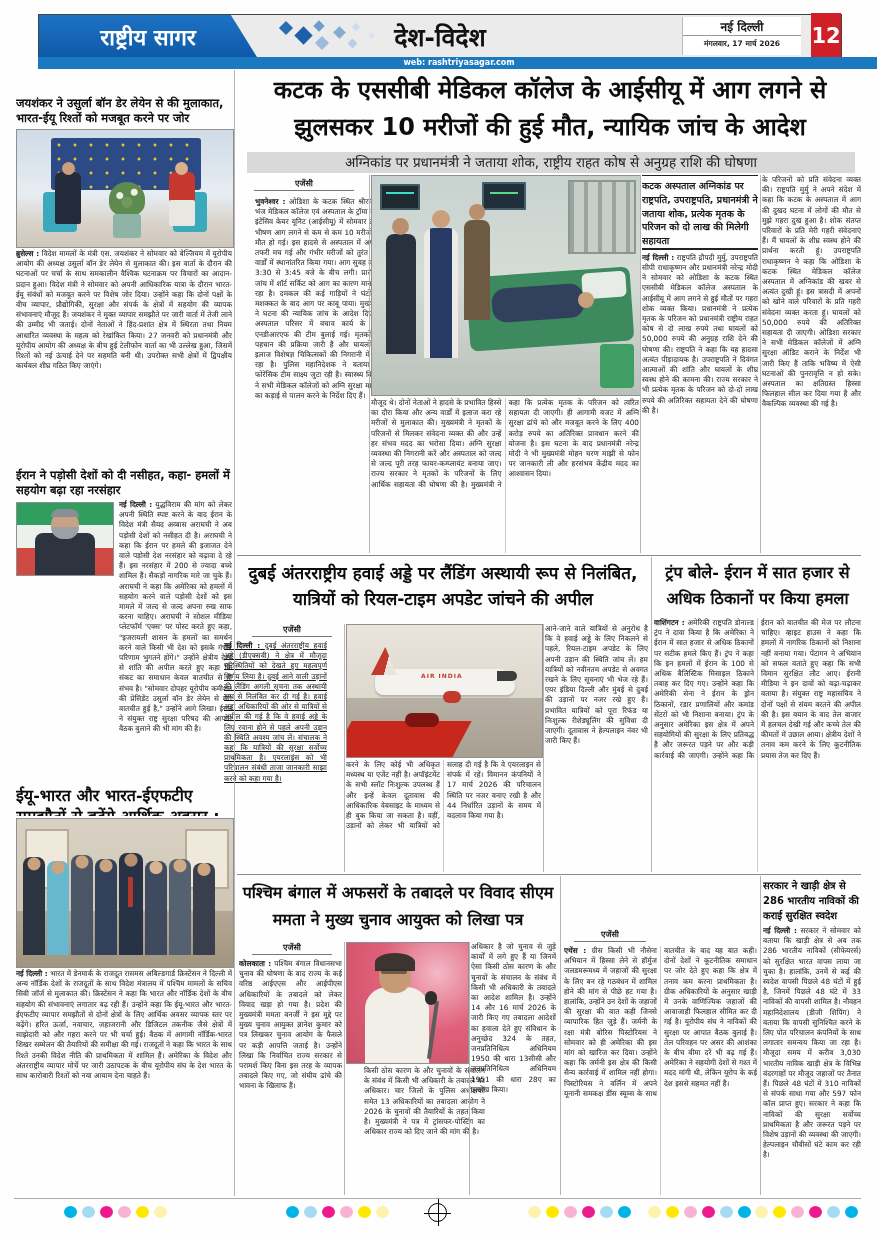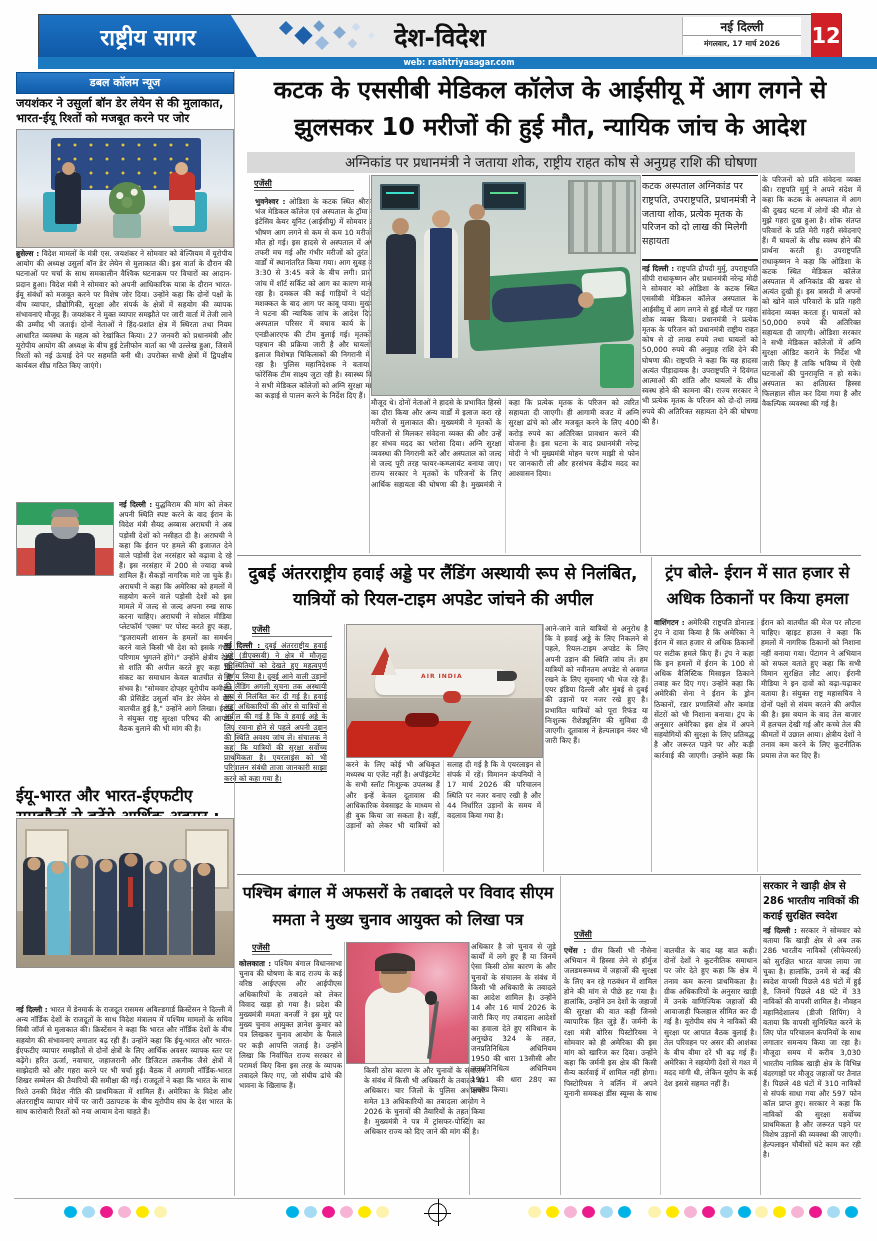--- a/index.html
+++ b/index.html
@@ -20,34 +20,34 @@
   .cityblock .date{font-size:7.5px;font-weight:bold;padding-top:2px;color:#222;}
   .pagenum{position:absolute;right:0;top:-2px;width:30px;height:46px;background:#d01f26;color:#fff;font-weight:bold;
            font-size:21px;display:flex;align-items:center;justify-content:center;}
   .webstrip{position:absolute;left:38px;top:57px;width:852px;height:12px;background:#1b79c0;color:#fff;
             font-size:8px;font-weight:bold;text-align:center;line-height:12px;padding-right:0;}
   .webstrip span{padding-right:10px;}
   
   .body-txt{font-size:7.3px;line-height:1.4;text-align:justify;overflow:hidden;color:#141414;}
   .body-txt b{font-weight:bold;}
   .hl{font-weight:bold;color:#0d0d0d;overflow:hidden;}
-  .byline{font-size:8px;font-weight:bold;text-align:left;border-bottom:1px solid #777;padding-bottom:2px;overflow:hidden;text-decoration:underline;}
+  .byline{font-size:8px;font-weight:bold;text-align:center;border-bottom:1px solid #777;padding-bottom:2px;overflow:hidden;}
   .abs{position:absolute;}
   .vrule{position:absolute;width:1px;background:#b5b5b5;}
   .hrule{position:absolute;height:1px;background:#8a8a8a;}
   .photo{position:absolute;border:1px solid #8f8f8f;overflow:hidden;}
   
   .kicker{position:absolute;left:16px;top:72px;width:216px;height:20px;background:linear-gradient(180deg,#2a7ccb,#0f5caa);
           color:#fff;font-weight:bold;font-size:11px;text-align:center;line-height:20px;border:1px solid #0b4f93;}
   
   .lead-hl{left:239px;top:72px;width:622px;height:78px;font-size:24px;line-height:1.55;text-align:center;}
   .lead-sub{left:247px;top:152px;width:608px;height:21px;background:#d9d9d9;font-size:13.5px;text-align:center;
             line-height:21px;color:#222;font-weight:500;overflow:hidden;}
-  .boxhead{font-size:9.5px;font-weight:normal;line-height:1.45;border-top:1px solid #222;border-bottom:2px solid #222;
-           padding:3px 0 11px 0;overflow:hidden;}
+  .boxhead{font-size:9.5px;font-weight:bold;line-height:1.45;border-top:1px solid #222;border-bottom:2px solid #222;
+           padding:3px 0 0 0;overflow:hidden;}
   .two-col{column-count:2;column-gap:7px;column-rule:1px solid #c9c9c9;}
   
   .dotgroup{position:absolute;top:1206px;height:14px;display:flex;gap:5px;}
   .dot{display:inline-block;width:13px;height:12px;border-radius:50%;}
   .crosshair{position:absolute;left:428px;top:1203px;width:17px;height:17px;border:1.5px solid #000;border-radius:50%;}
   .crosshair:before{content:"";position:absolute;left:50%;top:-5px;width:1px;height:27px;background:#000;}
   .crosshair:after{content:"";position:absolute;top:50%;left:-5px;height:1px;width:27px;background:#000;}
   
   .ph-el{position:absolute;}
 </style>
@@ -72,21 +72,20 @@
     <div class="cityblock">
       <div class="city">नई दिल्ली</div>
       <div class="date">मंगलवार, 17 मार्च 2026</div>
     </div>
     <div class="pagenum">12</div>
   </div>
   <div class="webstrip">
     <span>web: rashtriyasagar.com</span>
   </div>
 
-  <div class="kicker">डबल कॉलम न्यूज</div>
 
   <div class="abs hl" style="left:16px;top:96px;width:216px;height:30px;font-size:11.5px;line-height:1.3;">जयशंकर ने उसुर्ला बॉन डेर लेयेन से की मुलाकात, भारत-ईयू रिश्तों को मजबूत करने पर जोर</div>
 
   <div class="photo" style="left:16px;top:129px;width:216px;height:117px;background:linear-gradient(180deg,#cfdbe6 0%,#e7edf2 55%,#d8d2c9 80%,#cfc7bc 100%);">
     <div class="ph-el" style="left:34px;top:8px;width:150px;height:52px;background:#2c4a85;border-radius:3px;background-image:radial-gradient(circle,#e8c437 1.2px,transparent 1.8px);background-size:16px 14px;"></div>
     <div class="ph-el" style="left:26px;top:62px;width:34px;height:40px;background:#3aa9bc;border-radius:4px;"></div>
     <div class="ph-el" style="left:156px;top:62px;width:34px;height:40px;background:#3aa9bc;border-radius:4px;"></div>
     <div class="ph-el" style="left:38px;top:42px;width:26px;height:52px;background:#232b3a;border-radius:6px 6px 2px 2px;"></div>
     <div class="ph-el" style="left:45px;top:32px;width:13px;height:13px;background:#caa07c;border-radius:50%;"></div>
     <div class="ph-el" style="left:152px;top:42px;width:26px;height:30px;background:#c5372f;border-radius:6px 6px 2px 2px;"></div>
@@ -94,20 +93,21 @@
     <div class="ph-el" style="left:158px;top:32px;width:13px;height:13px;background:#d9b18c;border-radius:50%;"></div>
     <div class="ph-el" style="left:92px;top:52px;width:36px;height:34px;background:radial-gradient(circle at 30% 40%,#e9f0e2 3px,transparent 4px),radial-gradient(circle at 70% 30%,#f3efe3 3px,transparent 4px),radial-gradient(circle at 50% 60%,#6f9a5c 5px,transparent 6px),#5d8a4f;border-radius:50% 50% 40% 40%;"></div>
     <div class="ph-el" style="left:96px;top:84px;width:28px;height:24px;background:#8fb3a6;border-radius:3px;"></div>
   </div>
 
   <div class="abs body-txt" style="left:16px;top:249px;width:216px;height:218px;">
     <b>ब्रुसेल्स :</b>
     <span>विदेश मामलों के मंत्री एस. जयशंकर ने सोमवार को बेल्जियम में यूरोपीय आयोग की अध्यक्ष उसुर्ला बॉन डेर लेयेन से मुलाकात की। इस वार्ता के दौरान की घटनाओं पर चर्चा के साथ समकालीन वैश्विक घटनाक्रम पर विचारों का आदान-प्रदान हुआ। विदेश मंत्री ने सोमवार को अपनी आधिकारिक यात्रा के दौरान भारत-ईयू संबंधों को मजबूत करने पर विशेष जोर दिया। उन्होंने कहा कि दोनों पक्षों के बीच व्यापार, प्रौद्योगिकी, सुरक्षा और संपर्क के क्षेत्रों में सहयोग की व्यापक संभावनाएं मौजूद हैं। जयशंकर ने मुक्त व्यापार समझौते पर जारी वार्ता में तेजी लाने की उम्मीद भी जताई। दोनों नेताओं ने हिंद-प्रशांत क्षेत्र में स्थिरता तथा नियम आधारित व्यवस्था के महत्व को रेखांकित किया। 27 जनवरी को प्रधानमंत्री और यूरोपीय आयोग की अध्यक्ष के बीच हुई टेलीफोन वार्ता का भी उल्लेख हुआ, जिसमें रिश्तों को नई ऊंचाई देने पर सहमति बनी थी। उपरोक्त सभी क्षेत्रों में द्विपक्षीय कार्यबल शीघ्र गठित किए जाएंगे।</span>
   </div>
 
+  <div class="abs hl" style="left:16px;top:468px;width:216px;height:30px;font-size:11.5px;line-height:1.3;">ईरान ने पड़ोसी देशों को दी नसीहत, कहा- हमलों में सहयोग बढ़ा रहा नरसंहार</div>
 
   <div class="abs" style="left:16px;top:500px;width:216px;height:284px;overflow:hidden;">
     <div class="photo" style="position:relative;float:left;margin:2px 5px 2px 0;width:96px;height:72px;border:1px solid #8f8f8f;background:linear-gradient(180deg,#2f9e5f 0%,#2f9e5f 30%,#eef0ec 30%,#eef0ec 62%,#cf4a42 62%,#cf4a42 100%);">
       <div class="ph-el" style="left:18px;top:30px;width:60px;height:42px;background:#2e3340;border-radius:8px 8px 0 0;"></div>
       <div class="ph-el" style="left:34px;top:8px;width:28px;height:28px;background:#c9a184;border-radius:50%;"></div>
       <div class="ph-el" style="left:34px;top:24px;width:28px;height:12px;background:#9aa0a6;border-radius:0 0 12px 12px;"></div>
       <div class="ph-el" style="left:34px;top:6px;width:28px;height:8px;background:#8b8f94;border-radius:10px 10px 0 0;"></div>
     </div>
     <div class="body-txt">
       <b>नई दिल्ली :</b>
@@ -124,21 +124,21 @@
     <div class="ph-el" style="left:30px;top:42px;width:22px;height:94px;background:radial-gradient(circle at 50% 7%,#caa37f 6px,transparent 7px),linear-gradient(#67b7cf,#67b7cf);border-radius:8px 8px 0 0;"></div>
     <div class="ph-el" style="left:54px;top:36px;width:22px;height:100px;background:radial-gradient(circle at 50% 7%,#c9a37e 6px,transparent 7px),linear-gradient(#4a5566,#4a5566);border-radius:8px 8px 0 0;"></div>
     <div class="ph-el" style="left:78px;top:40px;width:22px;height:96px;background:radial-gradient(circle at 50% 7%,#caa37f 6px,transparent 7px),linear-gradient(#32405a,#32405a);border-radius:8px 8px 0 0;"></div>
     <div class="ph-el" style="left:102px;top:34px;width:24px;height:102px;background:radial-gradient(circle at 50% 7%,#b98f6d 6px,transparent 7px),linear-gradient(#273246,#273246);border-radius:8px 8px 0 0;"></div>
     <div class="ph-el" style="left:128px;top:42px;width:22px;height:94px;background:radial-gradient(circle at 50% 7%,#d6b494 6px,transparent 7px),linear-gradient(#3e4a5e,#3e4a5e);border-radius:8px 8px 0 0;"></div>
     <div class="ph-el" style="left:152px;top:40px;width:22px;height:96px;background:radial-gradient(circle at 50% 7%,#d0ab88 6px,transparent 7px),linear-gradient(#55616f,#55616f);border-radius:8px 8px 0 0;"></div>
     <div class="ph-el" style="left:176px;top:44px;width:22px;height:92px;background:radial-gradient(circle at 50% 7%,#caa37f 6px,transparent 7px),linear-gradient(#3a3f4d,#3a3f4d);border-radius:8px 8px 0 0;"></div>
     <div class="ph-el" style="left:111px;top:58px;width:5px;height:30px;background:#b03a30;"></div>
   </div>
 
-  <div class="abs body-txt" style="left:16px;top:1005px;width:216px;height:225px;">
+  <div class="abs body-txt" style="left:16px;top:969px;width:216px;height:225px;">
     <b>नई दिल्ली :</b>
     <span>भारत में डेनमार्क के राजदूत रासमस अबिल्डगार्ड क्रिस्टेंसन ने दिल्ली में अन्य नॉर्डिक देशों के राजदूतों के साथ विदेश मंत्रालय में पश्चिम मामलों के सचिव सिबी जॉर्ज से मुलाकात की। क्रिस्टेंसन ने कहा कि भारत और नॉर्डिक देशों के बीच सहयोग की संभावनाएं लगातार बढ़ रही हैं। उन्होंने कहा कि ईयू-भारत और भारत-ईएफटीए व्यापार समझौतों से दोनों क्षेत्रों के लिए आर्थिक अवसर व्यापक स्तर पर बढ़ेंगे। हरित ऊर्जा, नवाचार, जहाजरानी और डिजिटल तकनीक जैसे क्षेत्रों में साझेदारी को और गहरा करने पर भी चर्चा हुई। बैठक में आगामी नॉर्डिक-भारत शिखर सम्मेलन की तैयारियों की समीक्षा की गई। राजदूतों ने कहा कि भारत के साथ रिश्ते उनकी विदेश नीति की प्राथमिकता में शामिल हैं। अमेरिका के विदेश और अंतरराष्ट्रीय व्यापार मोर्चे पर जारी उठापटक के बीच यूरोपीय संघ के देश भारत के साथ कारोबारी रिश्तों को नया आयाम देना चाहते हैं।</span>
   </div>
 
   <div class="abs hl lead-hl">कटक के एससीबी मेडिकल कॉलेज के आईसीयू में आग लगने से झुलसकर 10 मरीजों की हुई मौत, न्यायिक जांच के आदेश</div>
   <div class="abs lead-sub">अग्निकांड पर प्रधानमंत्री ने जताया शोक, राष्ट्रीय राहत कोष से अनुग्रह राशि की घोषणा</div>
 
   <div class="abs byline" style="left:254px;top:177px;width:100px;">एजेंसी</div>
 
   <div class="abs body-txt" style="left:239px;top:197px;width:128px;height:356px;margin-left:16px;">

